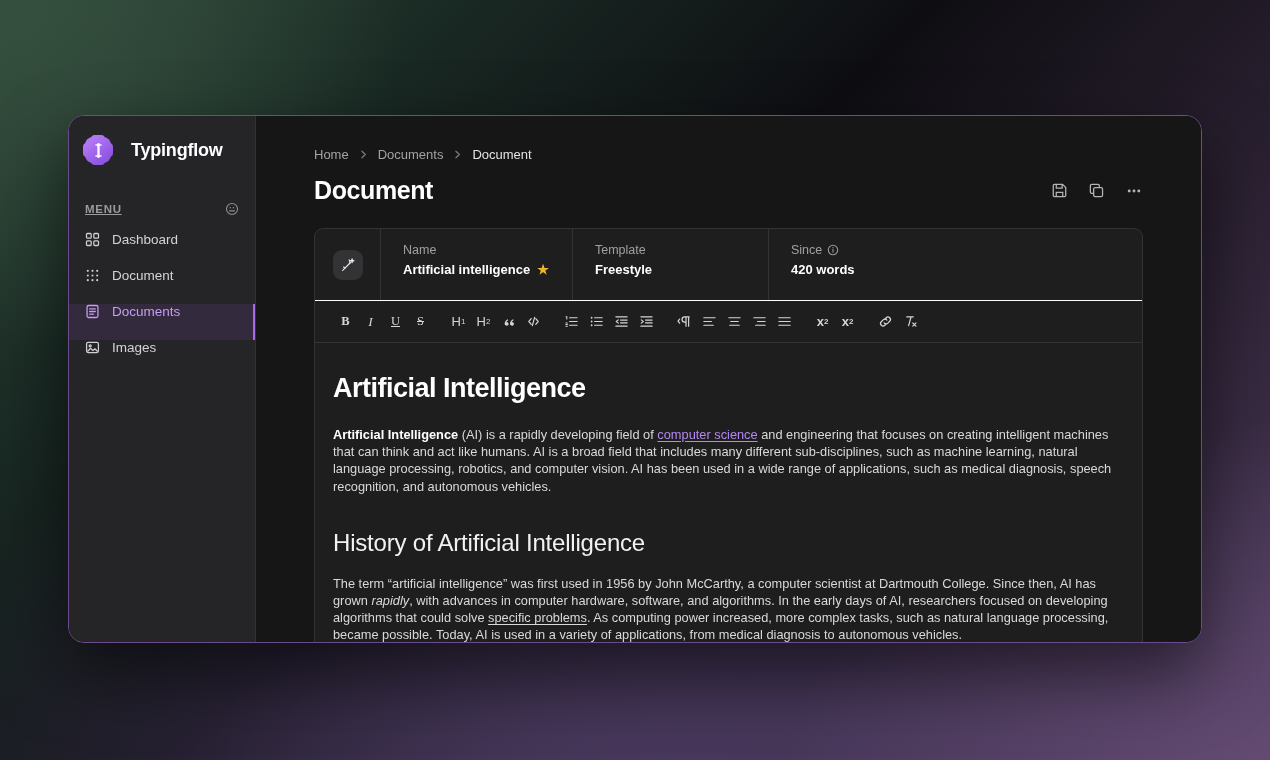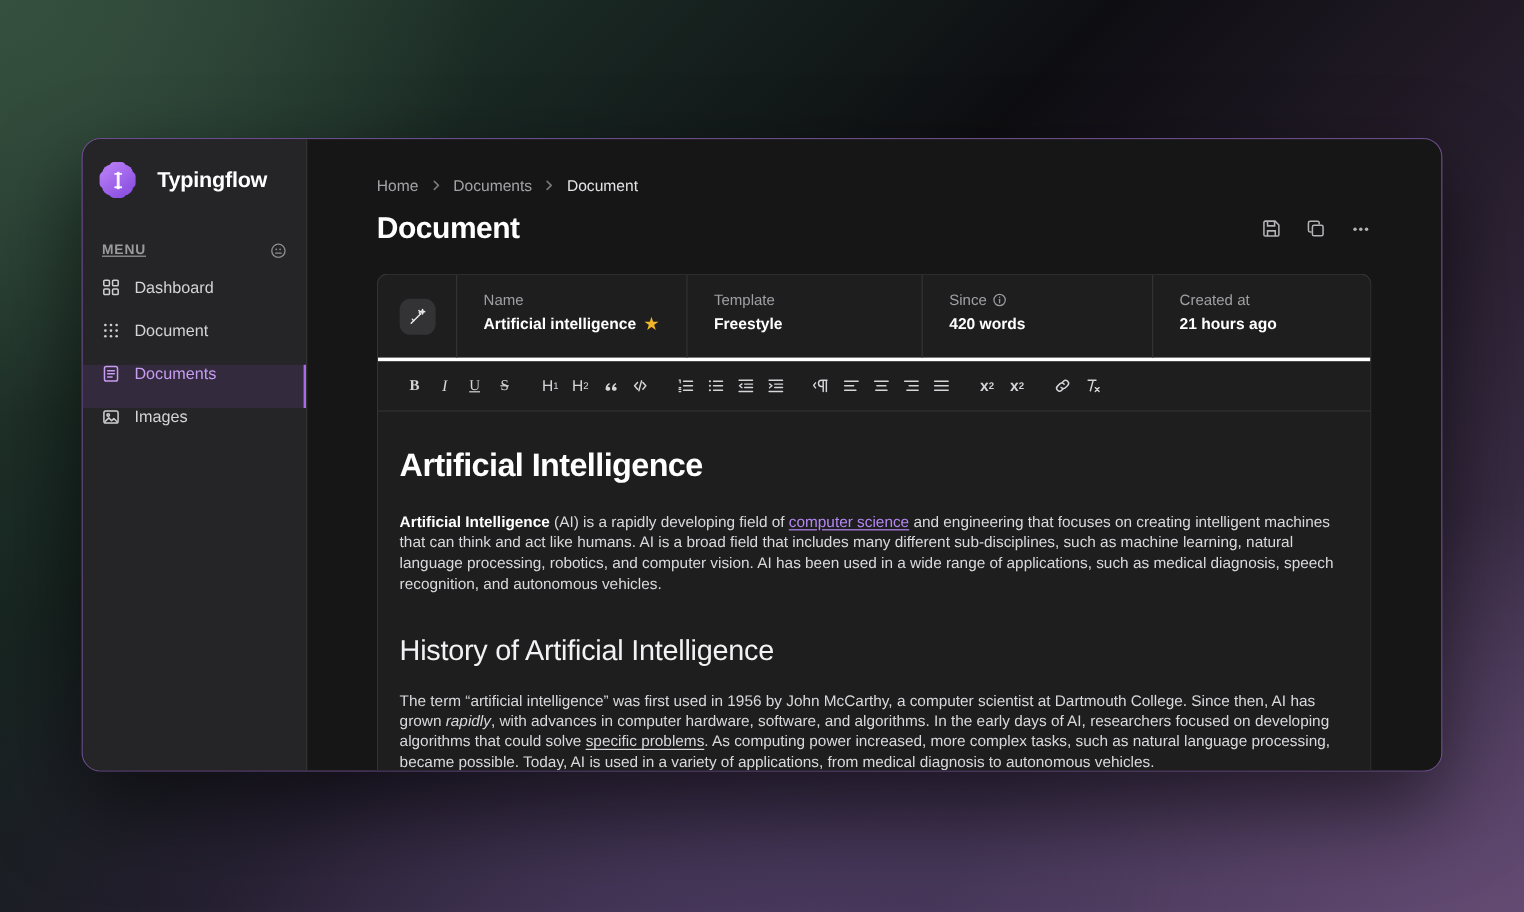--- a/index.html
+++ b/index.html
@@ -166,21 +166,21 @@
     border: 1px solid #333335;
     border-radius: 9px 9px 0 0;
     border-bottom: none;
     flex: 1;
     min-height: 0;
     display: flex;
     flex-direction: column;
     overflow: hidden;
   }
 
-  .meta-bar { display: flex; border-bottom: 3px solid #ffffff; height: 72px; }
+  .meta-bar { display: flex; border-bottom: 1px solid #ffffff; height: 72px; }
   .meta-logo-cell {
     width: 66px;
     flex: 0 0 66px;
     display: flex; align-items: center; justify-content: center;
     border-right: 1px solid #333335;
   }
   .meta-logo {
     width: 30px; height: 30px;
     border-radius: 9px;
     background: #333336;
@@ -437,24 +437,20 @@
                 <svg width="12" height="12" viewBox="0 0 14 14" fill="none" stroke="currentColor" stroke-width="1.25">
                   <circle cx="7" cy="7" r="5.5"></circle>
                     <path d="M7 6.3v3.4" stroke-linecap="round"></path>
                     <circle cx="7" cy="4.3" r="0.72" fill="currentColor" stroke="none"></circle>
                 </svg>
               </span>
             </span>
             <span class="meta-value">420 words</span>
           </div>
 
-          <div class="meta-cell c-created">
-            <span class="meta-label">Created at</span>
-            <span class="meta-value">21 hours ago</span>
-          </div>
         </div>
 
         <div class="toolbar">
 
           <div class="tb-group">
             <span class="tb-btn" style="font-weight:700;font-family:'Liberation Serif',serif;">B</span>
             <span class="tb-btn" style="font-style:italic;font-family:'Liberation Serif',serif;font-size:13.5px;">I</span>
             <span class="tb-btn" style="text-decoration:underline;font-family:'Liberation Serif',serif;">U</span>
             <span class="tb-btn" style="text-decoration:line-through;font-family:'Liberation Serif',serif;">S</span>
           </div>

